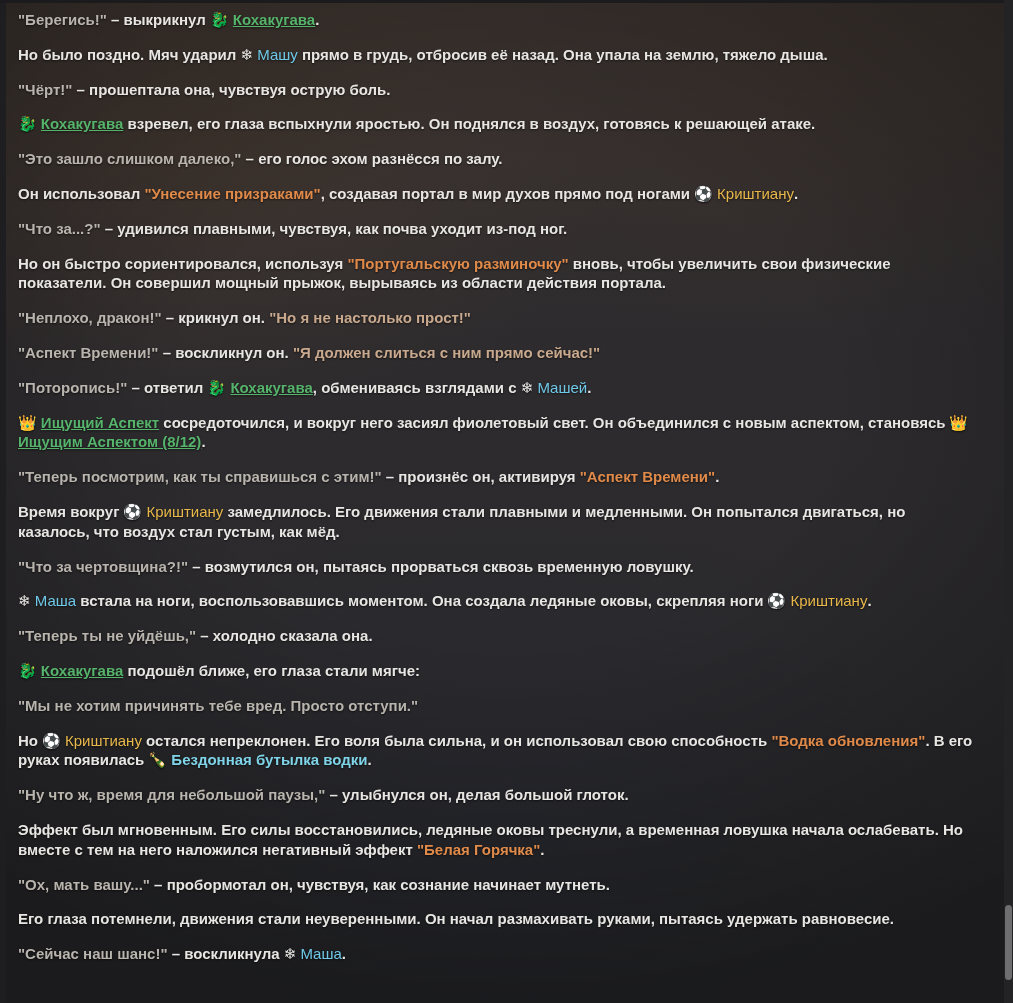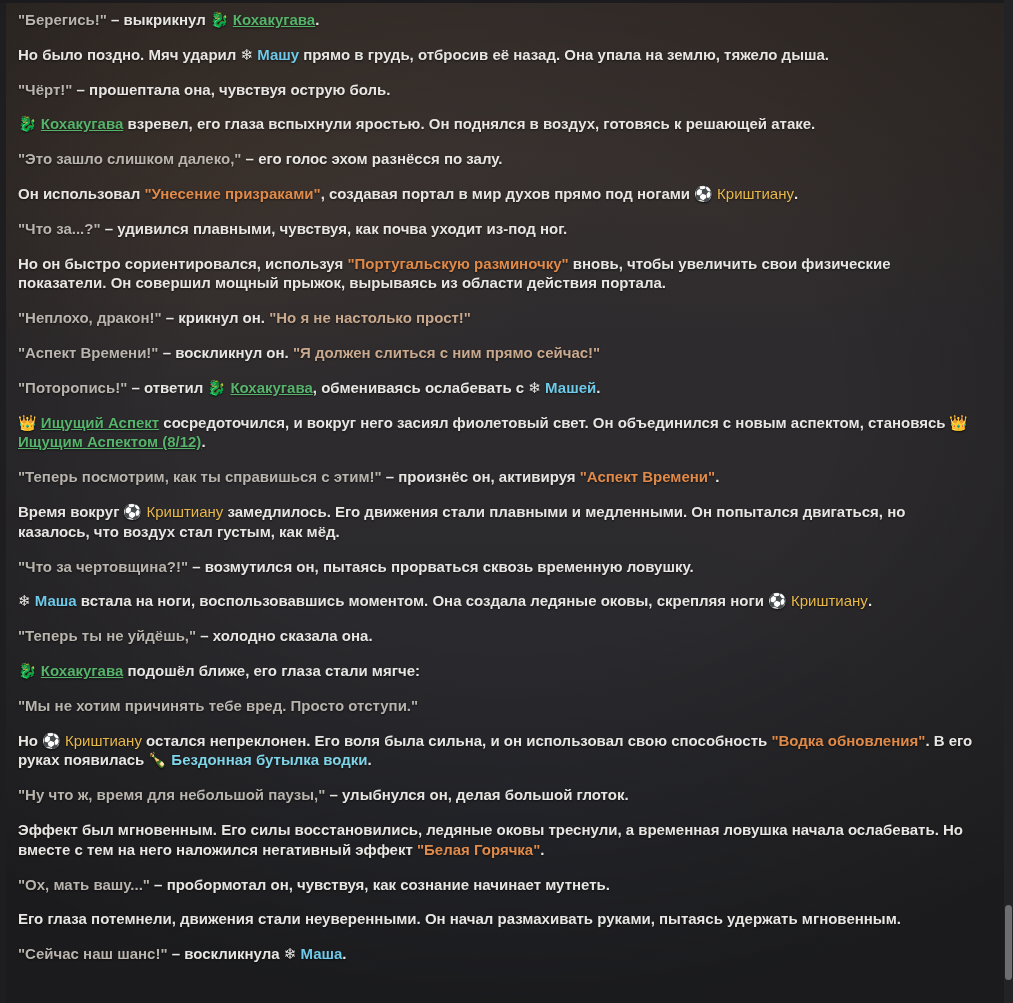--- a/index.html
+++ b/index.html
@@ -46,21 +46,21 @@
     line-height: 1.32;
     margin: 0 0 15px 0;
     font-weight: 600;
     text-shadow: 0 1px 2px rgba(0,0,0,0.6);
   }
   .para.first { margin-top: 6px; }
   .q      { color: #b9b4ad; font-weight: 600; }
   .q2     { color: #c9a98e; font-weight: 600; }
   .gold   { color: #e8b84b; font-weight: 400; }
   .green  { color: #56b36b; font-weight: 700; text-decoration: underline; }
-  .ice    { color: #6fc9e8; font-weight: 700; }
+  .ice    { color: #6fc9e8; font-weight: 400; }
   .ability{ color: #e08a4a; font-weight: 700; }
   .item   { color: #7fd4e8; font-weight: 700; margin-top: 14px; }
   .emoji  { font-weight: 400; }
 
   
   .scrollbar-track {
     position: absolute;
     top: 0;
     right: 0;
     width: 9px;
@@ -98,33 +98,33 @@
       <div class="para first"><span class="q">"Берегись!"</span><span> – выкрикнул </span><span class="emoji">🐉 </span><span class="green">Кохакугава</span><span>.</span></div>
       <div class="para"><span>Но было поздно. Мяч ударил </span><span class="emoji">❄ </span><span class="ice">Машу</span><span> прямо в грудь, отбросив её назад. Она упала на землю, тяжело дыша.</span></div>
       <div class="para"><span class="q">"Чёрт!"</span><span> – прошептала она, чувствуя острую боль.</span></div>
       <div class="para"><span class="emoji">🐉 </span><span class="green">Кохакугава</span><span> взревел, его глаза вспыхнули яростью. Он поднялся в воздух, готовясь к решающей атаке.</span></div>
       <div class="para"><span class="q">"Это зашло слишком далеко,"</span><span> – его голос эхом разнёсся по залу.</span></div>
       <div class="para"><span>Он использовал </span><span class="ability">"Унесение призраками"</span><span>, создавая портал в мир духов прямо под ногами </span><span class="emoji">⚽ </span><span class="gold">Криштиану</span><span>.</span></div>
       <div class="para"><span class="q">"Что за...?"</span><span> – удивился плавными, чувствуя, как почва уходит из-под ног.</span></div>
       <div class="para"><span>Но он быстро сориентировался, используя </span><span class="ability">"Португальскую разминочку"</span><span> вновь, чтобы увеличить свои физические показатели. Он совершил мощный прыжок, вырываясь из области действия портала.</span></div>
       <div class="para"><span class="q">"Неплохо, дракон!"</span><span> – крикнул он. </span><span class="q2">"Но я не настолько прост!"</span></div>
       <div class="para"><span class="q">"Аспект Времени!"</span><span> – воскликнул он. </span><span class="q2">"Я должен слиться с ним прямо сейчас!"</span></div>
-      <div class="para"><span class="q">"Поторопись!"</span><span> – ответил </span><span class="emoji">🐉 </span><span class="green">Кохакугава</span><span>, обмениваясь ослабевать с </span><span class="emoji">❄ </span><span class="ice">Машей</span><span>.</span></div>
+      <div class="para"><span class="q">"Поторопись!"</span><span> – ответил </span><span class="emoji">🐉 </span><span class="green">Кохакугава</span><span>, обмениваясь взглядами с </span><span class="emoji">❄ </span><span class="ice">Машей</span><span>.</span></div>
       <div class="para"><span class="emoji">👑 </span><span class="green">Ищущий Аспект</span><span> сосредоточился, и вокруг него засиял фиолетовый свет. Он объединился с новым аспектом, становясь </span><span class="emoji">👑 </span><span class="green">Ищущим Аспектом (8/12)</span><span>.</span></div>
       <div class="para"><span class="q">"Теперь посмотрим, как ты справишься с этим!"</span><span> – произнёс он, активируя </span><span class="ability">"Аспект Времени"</span><span>.</span></div>
       <div class="para"><span>Время вокруг </span><span class="emoji">⚽ </span><span class="gold">Криштиану</span><span> замедлилось. Его движения стали плавными и медленными. Он попытался двигаться, но казалось, что воздух стал густым, как мёд.</span></div>
       <div class="para"><span class="q">"Что за чертовщина?!"</span><span> – возмутился он, пытаясь прорваться сквозь временную ловушку.</span></div>
       <div class="para"><span class="emoji">❄ </span><span class="ice">Маша</span><span> встала на ноги, воспользовавшись моментом. Она создала ледяные оковы, скрепляя ноги </span><span class="emoji">⚽ </span><span class="gold">Криштиану</span><span>.</span></div>
       <div class="para"><span class="q">"Теперь ты не уйдёшь,"</span><span> – холодно сказала она.</span></div>
       <div class="para"><span class="emoji">🐉 </span><span class="green">Кохакугава</span><span> подошёл ближе, его глаза стали мягче:</span></div>
       <div class="para"><span class="q">"Мы не хотим причинять тебе вред. Просто отступи."</span></div>
       <div class="para"><span>Но </span><span class="emoji">⚽ </span><span class="gold">Криштиану</span><span> остался непреклонен. Его воля была сильна, и он использовал свою способность </span><span class="ability">"Водка обновления"</span><span>. В его руках появилась </span><span class="emoji">🍾 </span><span class="item">Бездонная бутылка водки</span><span>.</span></div>
       <div class="para"><span class="q">"Ну что ж, время для небольшой паузы,"</span><span> – улыбнулся он, делая большой глоток.</span></div>
       <div class="para"><span>Эффект был мгновенным. Его силы восстановились, ледяные оковы треснули, а временная ловушка начала ослабевать. Но вместе с тем на него наложился негативный эффект </span><span class="ability">"Белая Горячка"</span><span>.</span></div>
       <div class="para"><span class="q">"Ох, мать вашу..."</span><span> – пробормотал он, чувствуя, как сознание начинает мутнеть.</span></div>
-      <div class="para"><span>Его глаза потемнели, движения стали неуверенными. Он начал размахивать руками, пытаясь удержать мгновенным.</span></div>
+      <div class="para"><span>Его глаза потемнели, движения стали неуверенными. Он начал размахивать руками, пытаясь удержать равновесие.</span></div>
       <div class="para"><span class="q">"Сейчас наш шанс!"</span><span> – воскликнула </span><span class="emoji">❄ </span><span class="ice">Маша</span><span>.</span></div>
     </div>
 
   <div class="scrollbar-track">
     <div class="scrollbar-thumb" id="scroll-thumb" style="top: 905px; height: 75px;"></div>
   </div>
 </div>
 
 </body></html>

